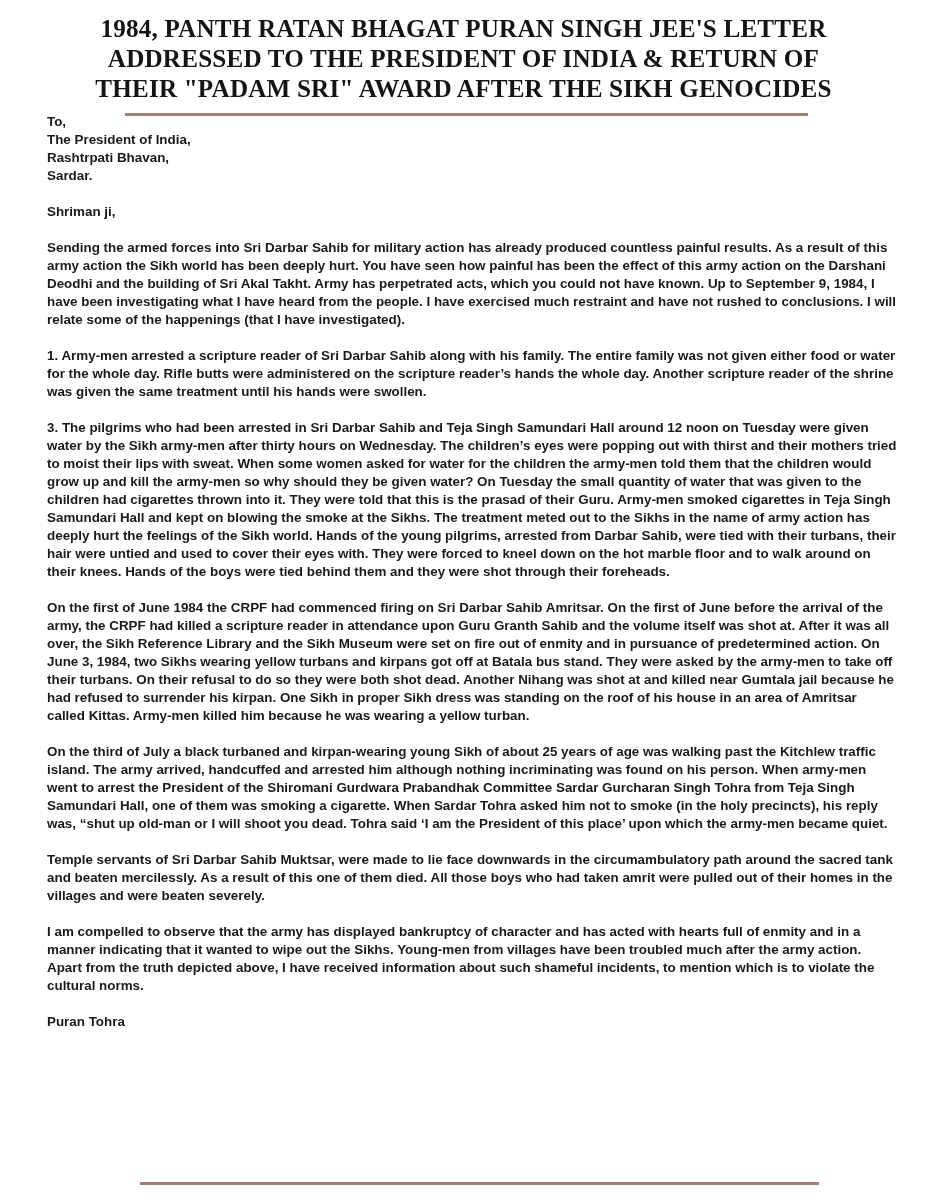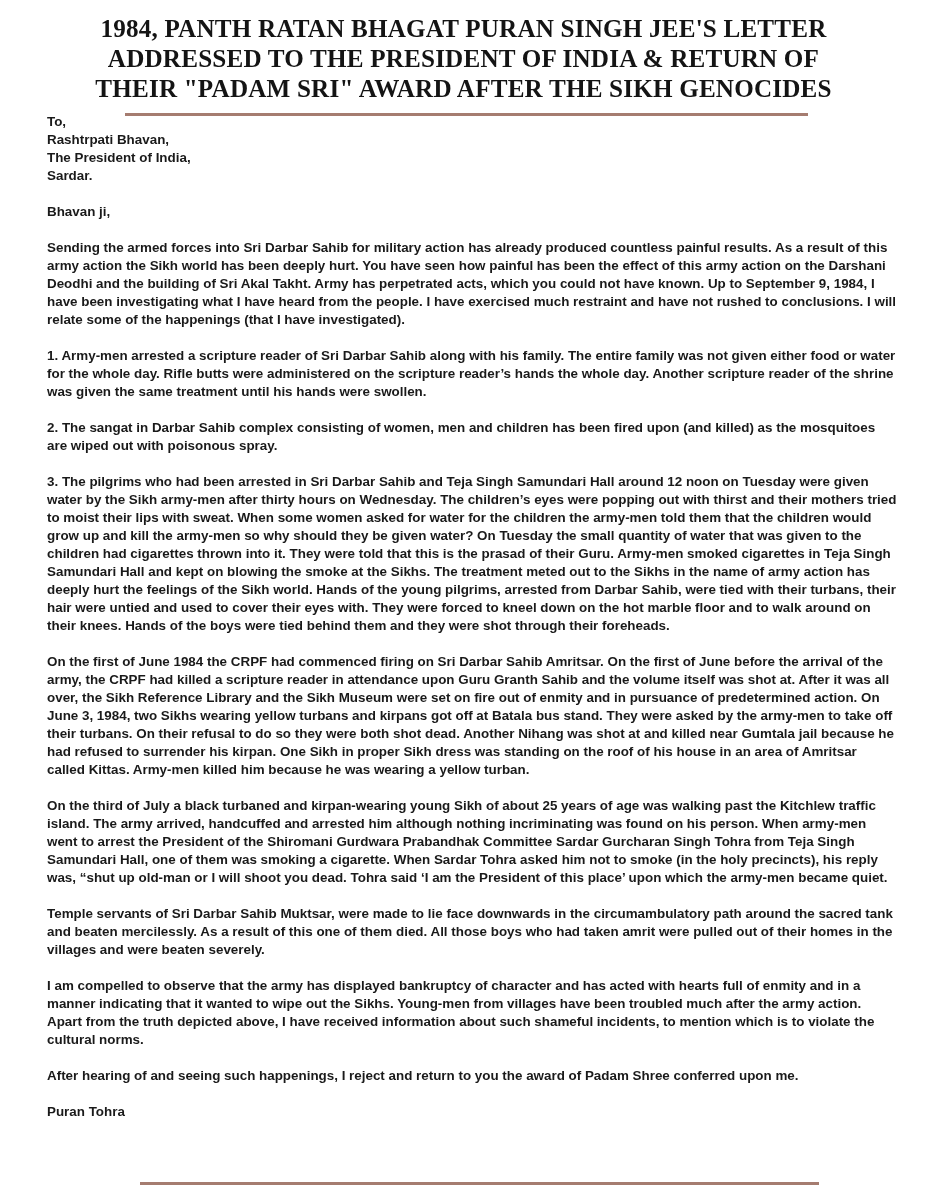--- a/index.html
+++ b/index.html
@@ -75,30 +75,28 @@
   <span class="line">1984, PANTH RATAN BHAGAT PURAN SINGH JEE'S LETTER</span>
   <span class="line">ADDRESSED TO THE PRESIDENT OF INDIA &amp; RETURN OF</span>
   <span class="line">THEIR "PADAM SRI" AWARD AFTER THE SIKH GENOCIDES</span>
 </div>
 
 <div class="divider top" style="background: rgb(165, 124, 112);"></div>
 
 <div class="letter">
   <p class="address">
     <span>To,</span>
+    <span>The President of India,</span>
     <span>Rashtrpati Bhavan,</span>
-    <span>The President of India,</span>
     <span>Sardar.</span>
   </p>
-  <p>Bhavan ji,</p>
+  <p>Shriman ji,</p>
   <p>Sending the armed forces into Sri Darbar Sahib for military action has already produced countless painful results. As a result of this army action the Sikh world has been deeply hurt. You have seen how painful has been the effect of this army action on the Darshani Deodhi and the building of Sri Akal Takht. Army has perpetrated acts, which you could not have known. Up to September 9, 1984, I have been investigating what I have heard from the people. I have exercised much restraint and have not rushed to conclusions. I will relate some of the happenings (that I have investigated).</p>
   <p>1. Army-men arrested a scripture reader of Sri Darbar Sahib along with his family. The entire family was not given either food or water for the whole day. Rifle butts were administered on the scripture reader’s hands the whole day. Another scripture reader of the shrine was given the same treatment until his hands were swollen.</p>
-  <p>2. The sangat in Darbar Sahib complex consisting of women, men and children has been fired upon (and killed) as the mosquitoes are wiped out with poisonous spray.</p>
   <p>3. The pilgrims who had been arrested in Sri Darbar Sahib and Teja Singh Samundari Hall around 12 noon on Tuesday were given water by the Sikh army-men after thirty hours on Wednesday. The children’s eyes were popping out with thirst and their mothers tried to moist their lips with sweat. When some women asked for water for the children the army-men told them that the children would grow up and kill the army-men so why should they be given water? On Tuesday the small quantity of water that was given to the children had cigarettes thrown into it. They were told that this is the prasad of their Guru. Army-men smoked cigarettes in Teja Singh Samundari Hall and kept on blowing the smoke at the Sikhs. The treatment meted out to the Sikhs in the name of army action has deeply hurt the feelings of the Sikh world. Hands of the young pilgrims, arrested from Darbar Sahib, were tied with their turbans, their hair were untied and used to cover their eyes with. They were forced to kneel down on the hot marble floor and to walk around on their knees. Hands of the boys were tied behind them and they were shot through their foreheads.</p>
   <p>On the first of June 1984 the CRPF had commenced firing on Sri Darbar Sahib Amritsar. On the first of June before the arrival of the army, the CRPF had killed a scripture reader in attendance upon Guru Granth Sahib and the volume itself was shot at. After it was all over, the Sikh Reference Library and the Sikh Museum were set on fire out of enmity and in pursuance of predetermined action. On June 3, 1984, two Sikhs wearing yellow turbans and kirpans got off at Batala bus stand. They were asked by the army-men to take off their turbans. On their refusal to do so they were both shot dead. Another Nihang was shot at and killed near Gumtala jail because he had refused to surrender his kirpan. One Sikh in proper Sikh dress was standing on the roof of his house in an area of Amritsar called Kittas. Army-men killed him because he was wearing a yellow turban.</p>
   <p>On the third of July a black turbaned and kirpan-wearing young Sikh of about 25 years of age was walking past the Kitchlew traffic island. The army arrived, handcuffed and arrested him although nothing incriminating was found on his person. When army-men went to arrest the President of the Shiromani Gurdwara Prabandhak Committee Sardar Gurcharan Singh Tohra from Teja Singh Samundari Hall, one of them was smoking a cigarette. When Sardar Tohra asked him not to smoke (in the holy precincts), his reply was, “shut up old-man or I will shoot you dead. Tohra said ‘I am the President of this place’ upon which the army-men became quiet.</p>
   <p>Temple servants of Sri Darbar Sahib Muktsar, were made to lie face downwards in the circumambulatory path around the sacred tank and beaten mercilessly. As a result of this one of them died. All those boys who had taken amrit were pulled out of their homes in the villages and were beaten severely.</p>
   <p>I am compelled to observe that the army has displayed bankruptcy of character and has acted with hearts full of enmity and in a manner indicating that it wanted to wipe out the Sikhs. Young-men from villages have been troubled much after the army action. Apart from the truth depicted above, I have received information about such shameful incidents, to mention which is to violate the cultural norms.</p>
-  <p>After hearing of and seeing such happenings, I reject and return to you the award of Padam Shree conferred upon me.</p>
   <p class="signature">Puran Tohra</p>
 </div>
 
 <div class="divider bottom" style="background: rgb(165, 124, 112);"></div>
 
 </body></html>

